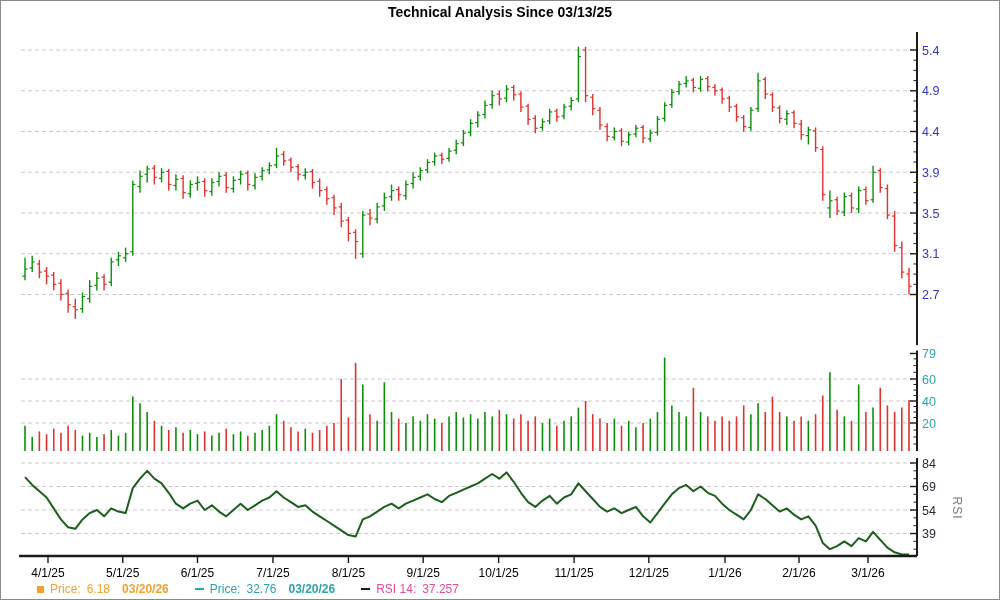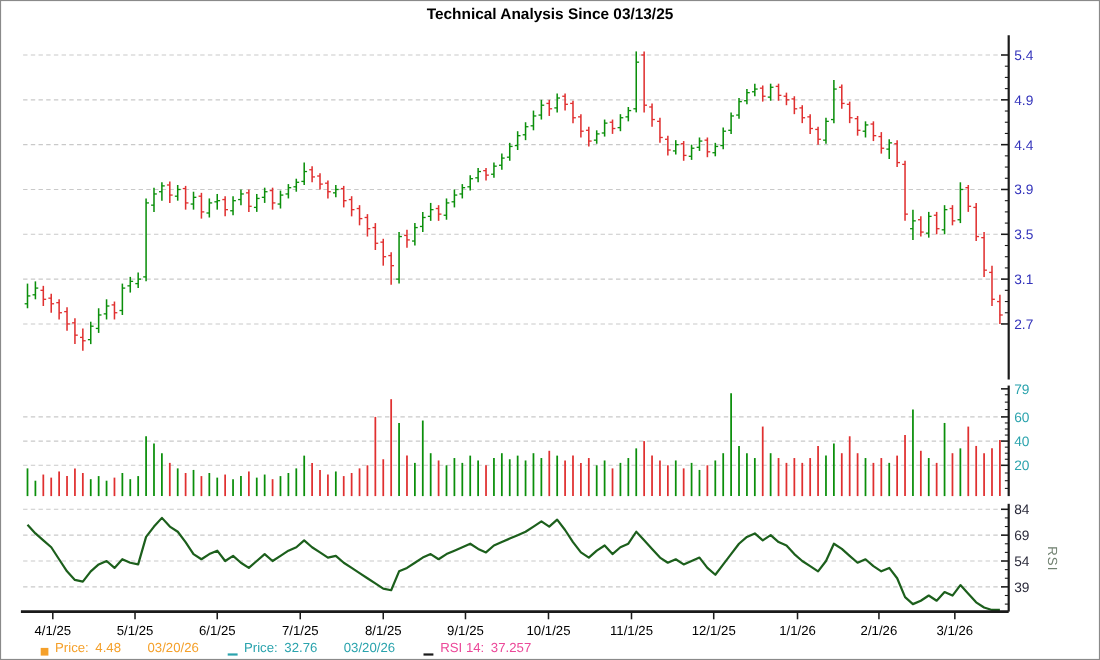--- a/index.html
+++ b/index.html
@@ -2,24 +2,24 @@
 <html><head>
 <meta charset="utf-8">
 <style>
   html,body{margin:0;padding:0;background:#fff;}
   body{width:1000px;height:600px;font-family:"Liberation Sans",sans-serif;}
   .frame{position:relative;width:998px;height:598px;border:1px solid #8a8a8a;background:#fff;overflow:hidden;}
   .title{position:absolute;top:3px;left:0;width:100%;text-align:center;font-weight:bold;font-size:14px;color:#000;}
   svg{position:absolute;top:0;left:0;}
   svg text{font-family:"Liberation Sans",sans-serif;}
   .legend{position:absolute;top:581px;left:36px;display:flex;align-items:center;gap:26px;font-size:12px;}
-  .legend .item{display:flex;align-items:flex-end;gap:6px;white-space:nowrap;}
+  .legend .item{display:flex;align-items:center;gap:6px;white-space:nowrap;}
   .icon-sq{width:7px;height:7px;display:inline-block;}
   .icon-dash{width:9px;height:2px;display:inline-block;}
-  .date{margin-left:18px;}
+  .date{margin-left:6px;font-weight:bold;}
 </style>
 </head>
 <body>
 
 <div class="frame">
   <svg id="chart" width="998" height="598">
       <g stroke="#c9c9c9" stroke-width="1" stroke-dasharray="4 3">
         <line x1="20" y1="49" x2="912" y2="49"></line>
         <line x1="20" y1="89.75" x2="912" y2="89.75"></line>
         <line x1="20" y1="130.5" x2="912" y2="130.5"></line>
@@ -884,21 +884,21 @@
       <text x="647.830894308943" y="576" font-size="12" fill="#000000" stroke="none" text-anchor="middle">12/1/25</text>
       <text x="724.0130081300813" y="576" font-size="12" fill="#000000" stroke="none" text-anchor="middle">1/1/26</text>
       <text x="798.0390243902439" y="576" font-size="12" fill="#000000" stroke="none" text-anchor="middle">2/1/26</text>
       <text x="867.0341463414634" y="576" font-size="12" fill="#000000" stroke="none" text-anchor="middle">3/1/26</text>
     </svg>
   <div class="title">Technical Analysis Since 03/13/25</div>
   <div class="legend">
     <div class="item" style="color: rgb(245, 160, 42);">
       <span class="icon-sq" style="background: rgb(245, 160, 42);"></span>
       <span>Price:</span>
-      <span>4.48</span>
+      <span>6.18</span>
       <span class="date">03/20/26</span>
     </div>
     <div class="item" style="color: rgb(42, 163, 173);">
       <span class="icon-dash" style="background: rgb(42, 163, 173);"></span>
       <span>Price:</span>
       <span>32.76</span>
       <span class="date">03/20/26</span>
     </div>
     <div class="item" style="color: #ec4899;">
       <span class="icon-dash" style="background: rgb(26, 26, 26);"></span>

